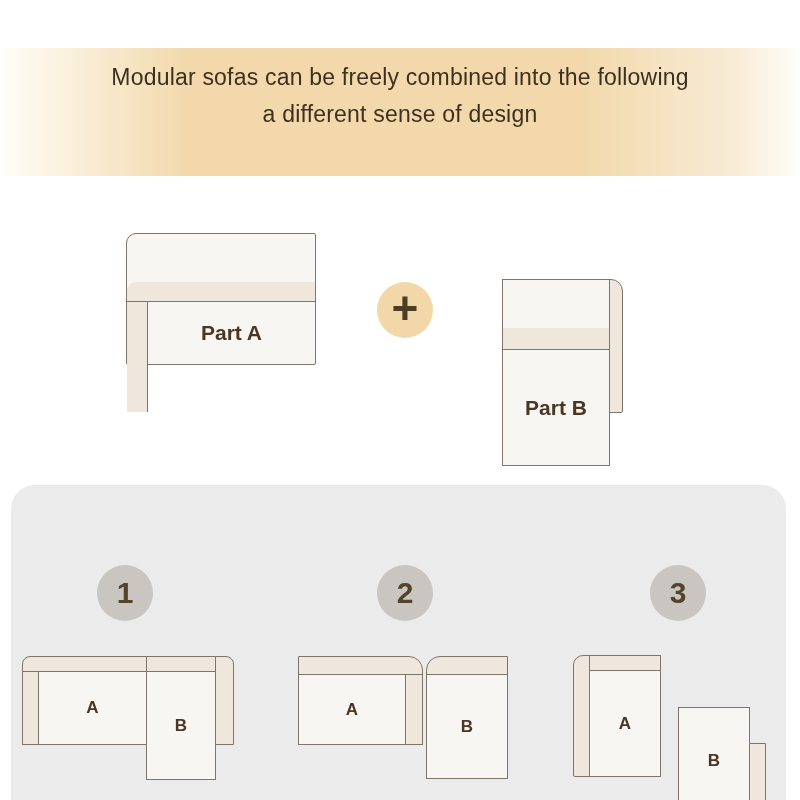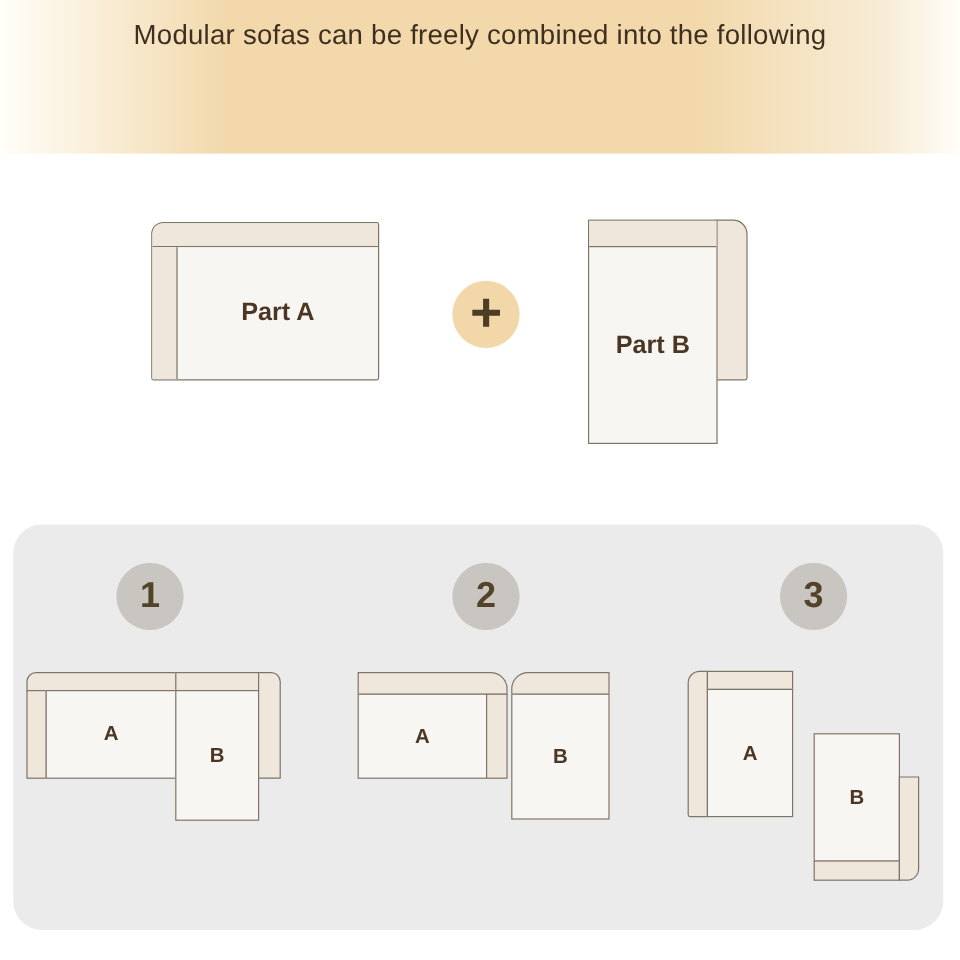--- a/index.html
+++ b/index.html
@@ -1,18 +1,18 @@
 <!DOCTYPE html>
 <html style="--banner_center: #f2d8aa; --banner_edge: #fffef9; --banner_text: #3e3021; --line: #7d7569; --seat: #f8f6f2; --cushion: #efe7db; --label: #4a3622; --panel: #ebebeb; --badge_bg: #c9c6c1; --badge_text: #53432a; --plus_bg: #f2d8a9; --plus_glyph: #4e3d25;"><head>
 <meta charset="utf-8">
 <style>
   html,body{margin:0;padding:0;background:#ffffff;}
   body{width:800px;height:800px;position:relative;overflow:hidden;
        font-family:"Liberation Sans",sans-serif;}
-  .abs{position:absolute;box-sizing:border-box;}
+  .abs{position:absolute;box-sizing:border-box;margin-top:48px;}
 
   
   .banner{left:0;top:0;width:800px;height:128px;
     background:linear-gradient(90deg,
       var(--banner_edge,#fffef9) 0%,
       var(--banner_center,#f2d8aa) 24%,
       var(--banner_center,#f2d8aa) 72%,
       #f8ecd6 92%,
       var(--banner_edge,#fffef9) 100%);
     text-align:center;padding-top:11px;}
@@ -34,21 +34,21 @@
   .sofaA .backA{left:0;top:0;width:100%;height:20px;
     background:var(--cushion,#efe7db);border-bottom:1px solid var(--line,#7d7569);
     border-radius:9px 1px 0 0;}
   .sofaA .armA{left:0;top:20px;width:21px;height:calc(100% - 20px);
     background:var(--cushion,#efe7db);border-right:1px solid var(--line,#7d7569);}
   .sofaA .part-label{left:21px;top:20px;right:0;bottom:0;}
 
   
   .sofaBwrap{left:490px;top:183px;width:133px;height:187px;}
   .sofaB-arm{right:0;top:0;width:27px;height:134px;border-radius:0 12px 2px 0;}
-  .sofaB-body{left:0;top:0;width:108px;height:187px;
+  .sofaB-body{left:12px;top:0;width:108px;height:187px;
     background:var(--seat,#f8f6f2);border:1px solid var(--line,#7d7569);}
   .sofaB-body .backB{left:0;top:0;width:100%;height:22px;
     background:var(--cushion,#efe7db);border-bottom:1px solid var(--line,#7d7569);}
   .sofaB-body .part-label{left:0;top:22px;right:0;bottom:0;}
 
   
   .plus{left:377px;top:234px;width:56px;height:56px;border-radius:50%;
     background:var(--plus_bg,#f2d8a9);display:flex;align-items:center;justify-content:center;}
   .plus span{font-size:46px;font-weight:bold;color:var(--plus_glyph,#4e3d25);
     line-height:1;margin-top:-4px;}
@@ -82,20 +82,21 @@
   .c3-seatA{left:578px;top:137px;width:72px;height:107px;}
   .c3-seatB{left:667px;top:174px;width:72px;height:107px;}
   .c3-bandB{left:667px;top:280px;width:72px;height:17px;}
   .c3-armR{left:738px;top:210px;width:17px;height:87px;border-radius:0 0 10px 0;}
 </style>
 </head>
 <body>
 
 <div class="abs banner">
   <p>Modular sofas can be freely combined into the following</p>
+  <p>a different sense of design</p>
 </div>
 
 <div class="abs sofaA">
   <div class="abs backA"></div>
   <div class="abs armA"></div>
   <div class="abs part-label">Part A</div>
 </div>
 
 <div class="abs plus">
   <span>+</span>

